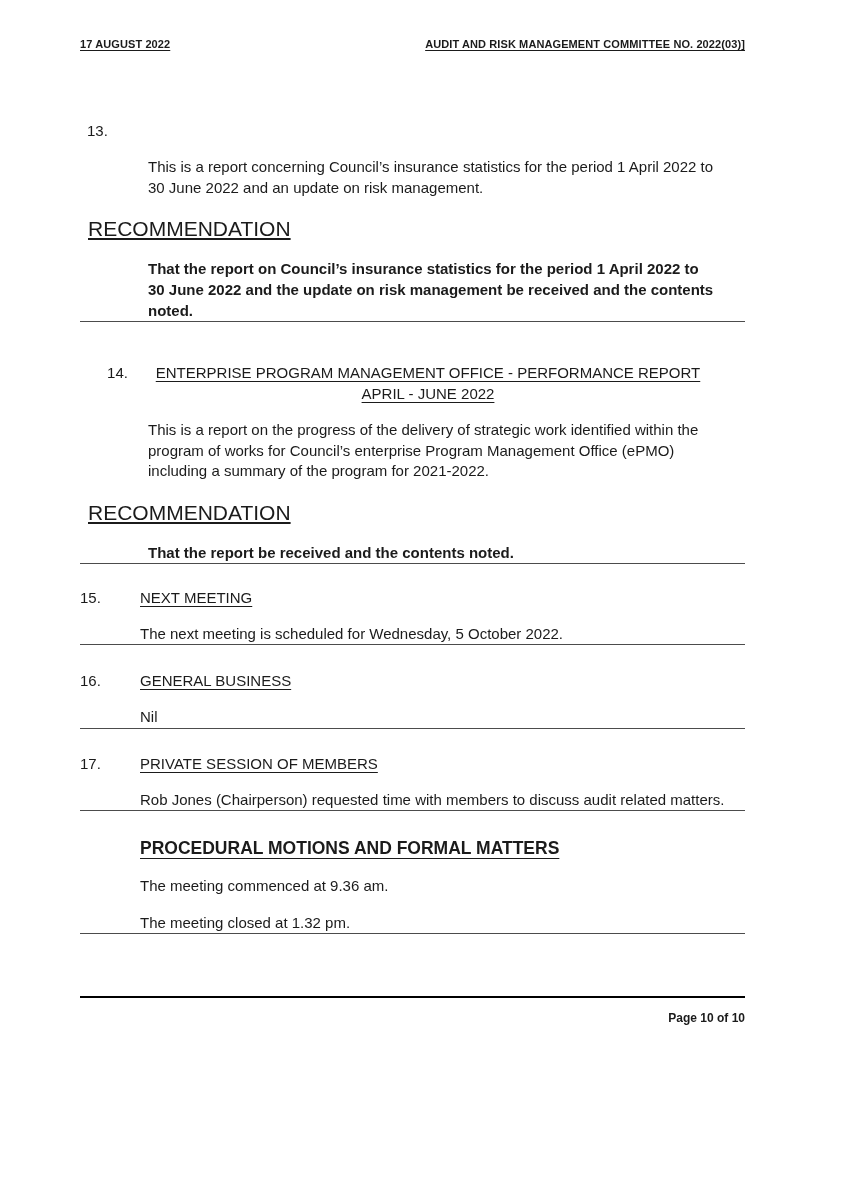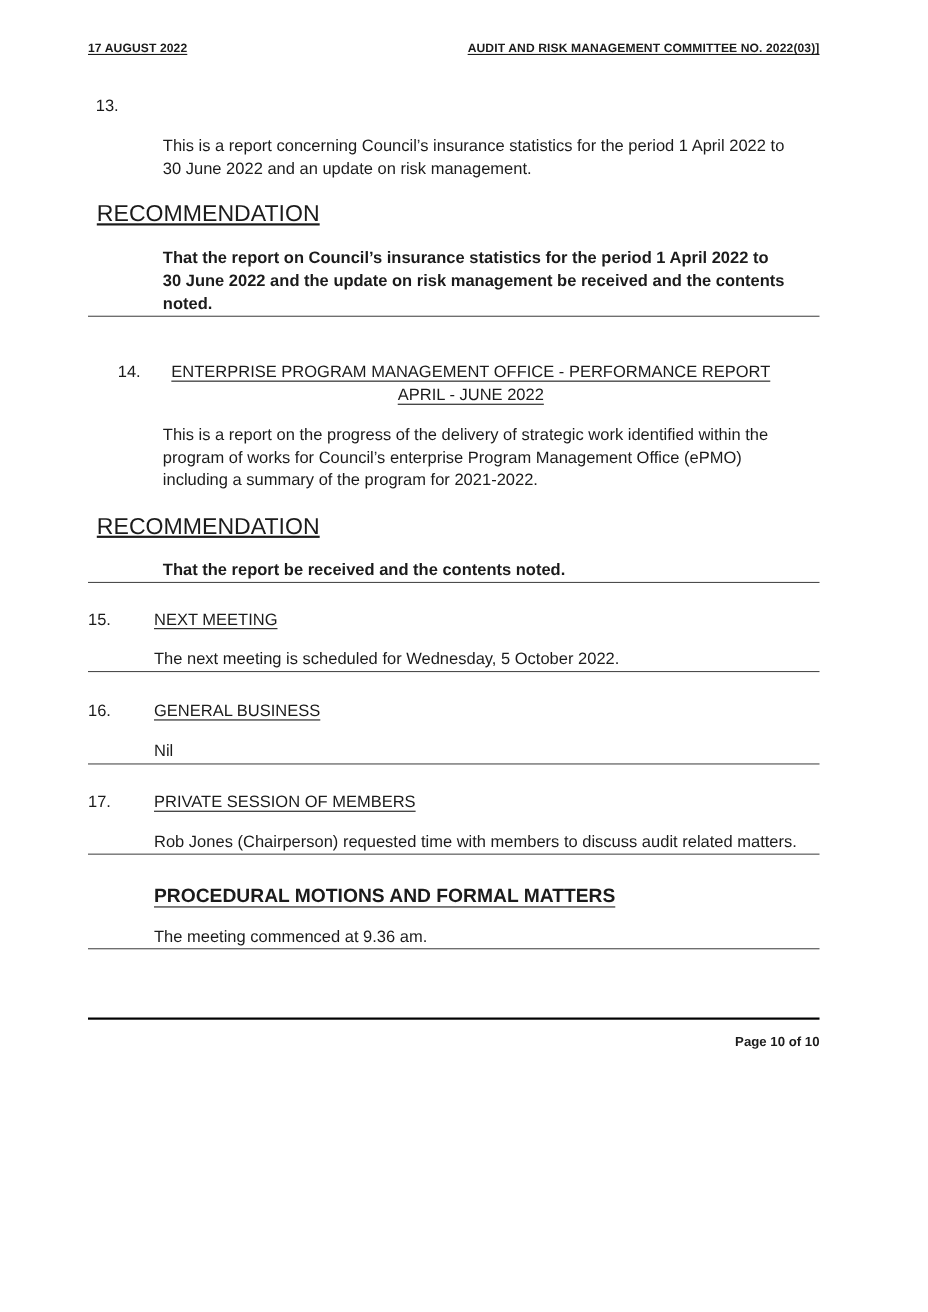--- a/index.html
+++ b/index.html
@@ -42,21 +42,21 @@
     font-size: 15px;
     font-weight: 700;
     line-height: 21px;
     max-width: 567px;
   }
   hr.sep {
     border: none;
     border-top: 1px solid #4c4c4c;
     margin: 0;
   }
-  .mt-70 { margin-top: 36px; }
+  .mt-70 { margin-top: 70px; }
   .mt-40 { margin-top: 40px; text-align: center; }
   .mt-24 { margin-top: 24px; }
   .mt-25 { margin-top: 25px; }
   .mt-23 { margin-top: 23px; align-items: flex-end; }
   .sep-1 { margin-top: 21px; }
   .sep-2 { margin-top: 22px; }
   .sep-3 { margin-top: 20px; }
   .sep-4 { margin-top: 20px; }
   .sep-5 { margin-top: 19px; }
   .sep-6 { margin-top: 21px; }
@@ -134,20 +134,21 @@
       <span class="num">17.</span>
       <span class="sec-title">PRIVATE SESSION OF MEMBERS</span>
     </div>
     <p class="body-text">Rob Jones (Chairperson) requested time with members to discuss audit related matters.</p>
     <hr class="sep sep-5">
   </div>
 
   <div>
     <div class="proc-title">PROCEDURAL MOTIONS AND FORMAL MATTERS</div>
     <p class="proc-line">The meeting commenced at 9.36 am.</p>
+    <p class="proc-line">The meeting closed at 1.32 pm.</p>
     <hr class="sep sep-6">
   </div>
 
   <div>
     <hr class="footer-rule">
     <div class="page-number">Page 10 of 10</div>
   </div>
 
 </div>
 

